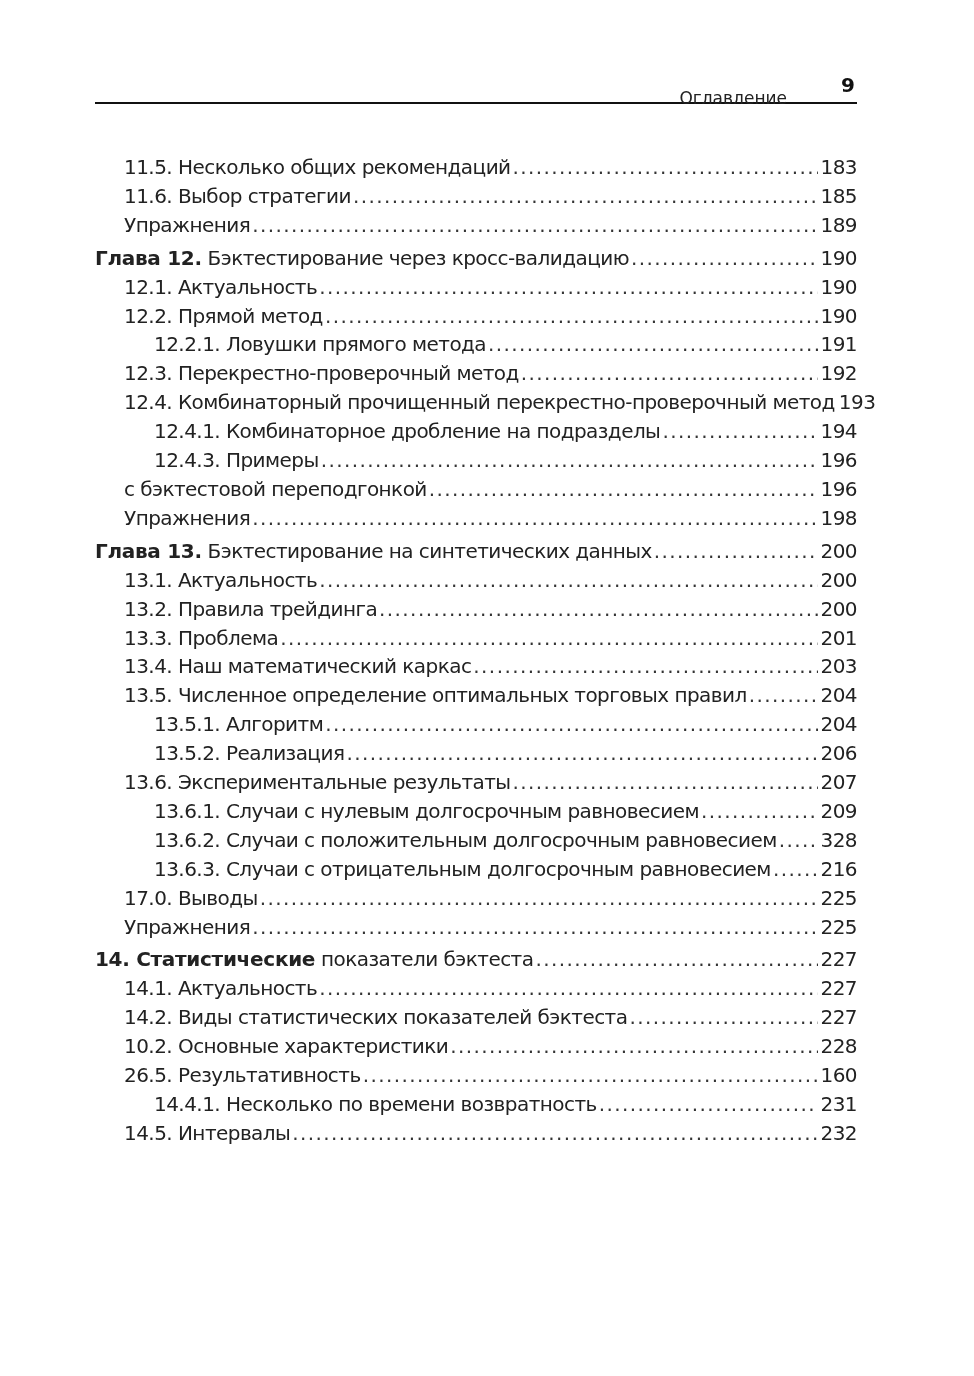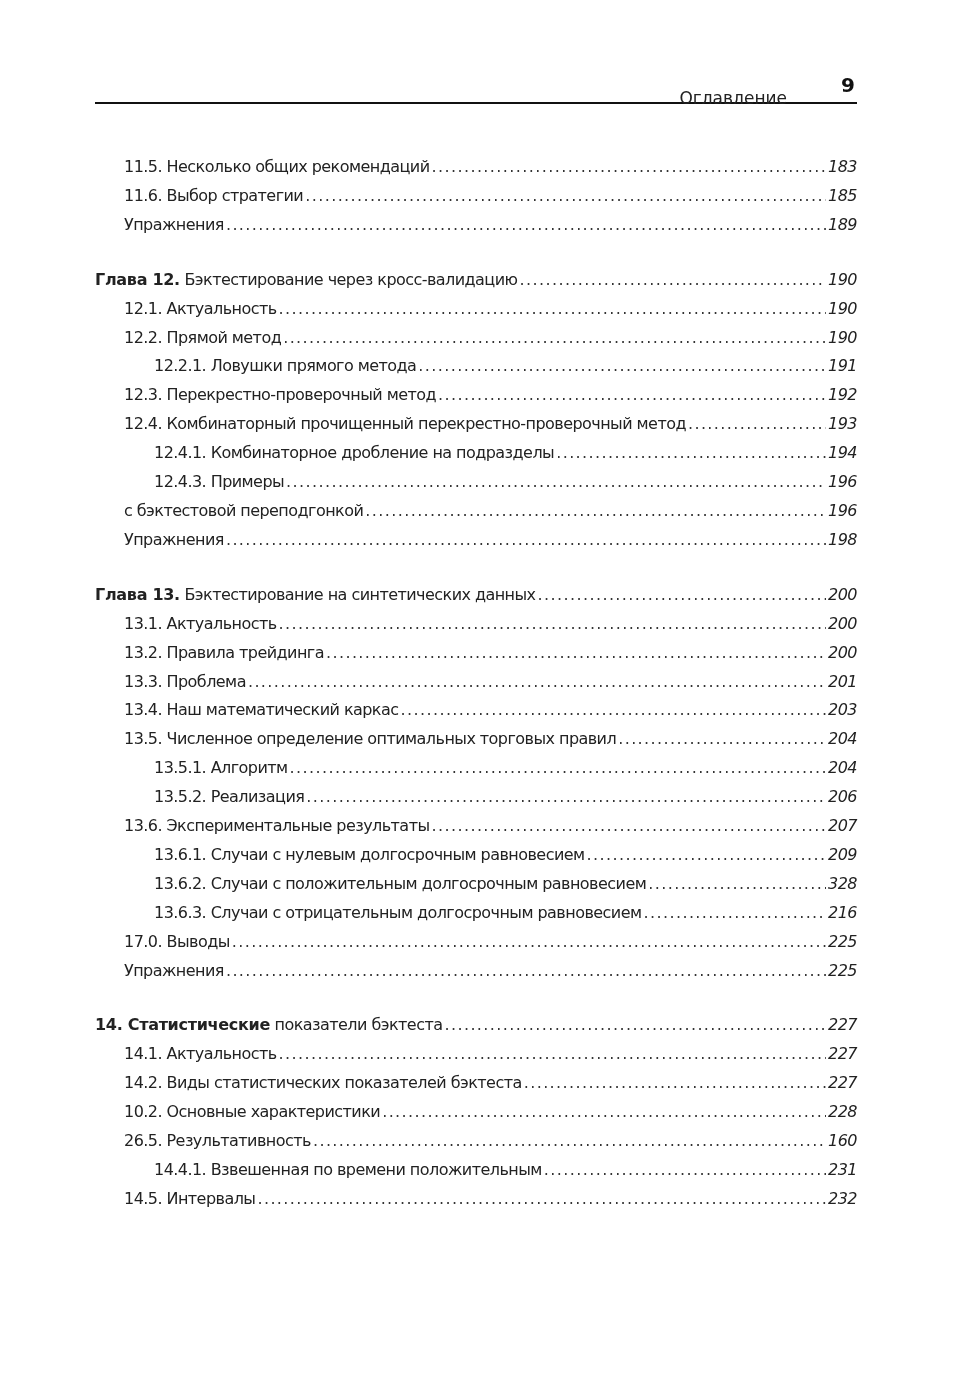--- a/index.html
+++ b/index.html
@@ -13,36 +13,36 @@
     border-bottom: 2.5px solid #111;
   }
   .header-title {
     position: absolute; right: 70px; top: 4px; font-size: 17px; color: #222; margin-top: 12px;
   }
   .header-page {
     position: absolute; right: 2px; top: 1px; font-size: 20px; font-weight: bold; color: #111;
   }
   .toc { position: absolute; left: 95px; top: 153px; width: 762px; }
   .entry {
-    position: relative; font-size: 16px; line-height: 28.9px;
+    position: relative; font-size: 20px; line-height: 28.9px;
     letter-spacing: -0.55px; color: #222;
   }
   .row { display: flex; align-items: baseline; }
   .label { white-space: nowrap; flex: 0 0 auto; }
   .dots {
     flex: 1 1 auto; overflow: hidden; white-space: nowrap; margin: 0 2px;
     color: #333; letter-spacing: 1.4px;
   }
   .dots::before {
     content: "..................................................................................................................................................................................................................................................";
   }
-  .page { flex: 0 0 auto; text-align: center; font-style: italic; }
+  .page { flex: 0 0 auto; text-align: center; }
   .l1 { padding-left: 29px; }
   .l2 { padding-left: 59px; }
-  .chapter { margin-top: 26px; }
+  .chapter { margin-top: 4px; }
   .chapter .bold { font-weight: bold; letter-spacing: -0.3px; }
   .wrap-first { white-space: nowrap; }
 </style>
 </head>
 <body>
 
 <div class="header">
   <span class="header-title">Оглавление</span>
   <span class="header-page">9</span>
 </div>
@@ -271,21 +271,21 @@
   </div>
   <div class="entry l1">
     <div class="row">
         <span class="label">26.5. Результативность</span>
         <span class="dots"></span>
         <span class="page">160</span>
       </div>
   </div>
   <div class="entry l2">
     <div class="row">
-        <span class="label">14.4.1. Взвешенная по времени положительным</span>
+        <span class="label">14.4.1. Несколько по времени возвратность</span>
         <span class="dots"></span>
         <span class="page">231</span>
       </div>
   </div>
   <div class="entry l1">
     <div class="row">
         <span class="label">14.5. Интервалы</span>
         <span class="dots"></span>
         <span class="page">232</span>
       </div>

